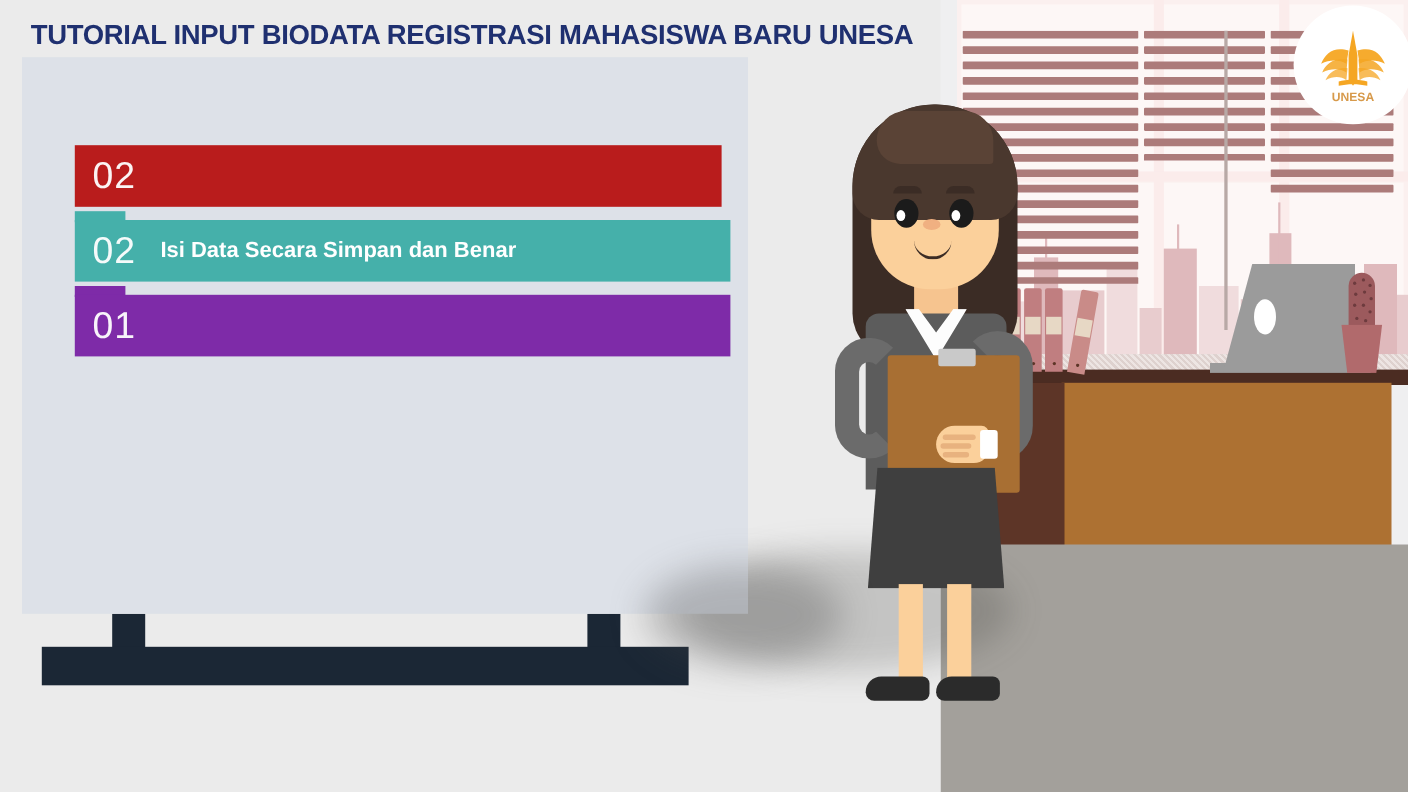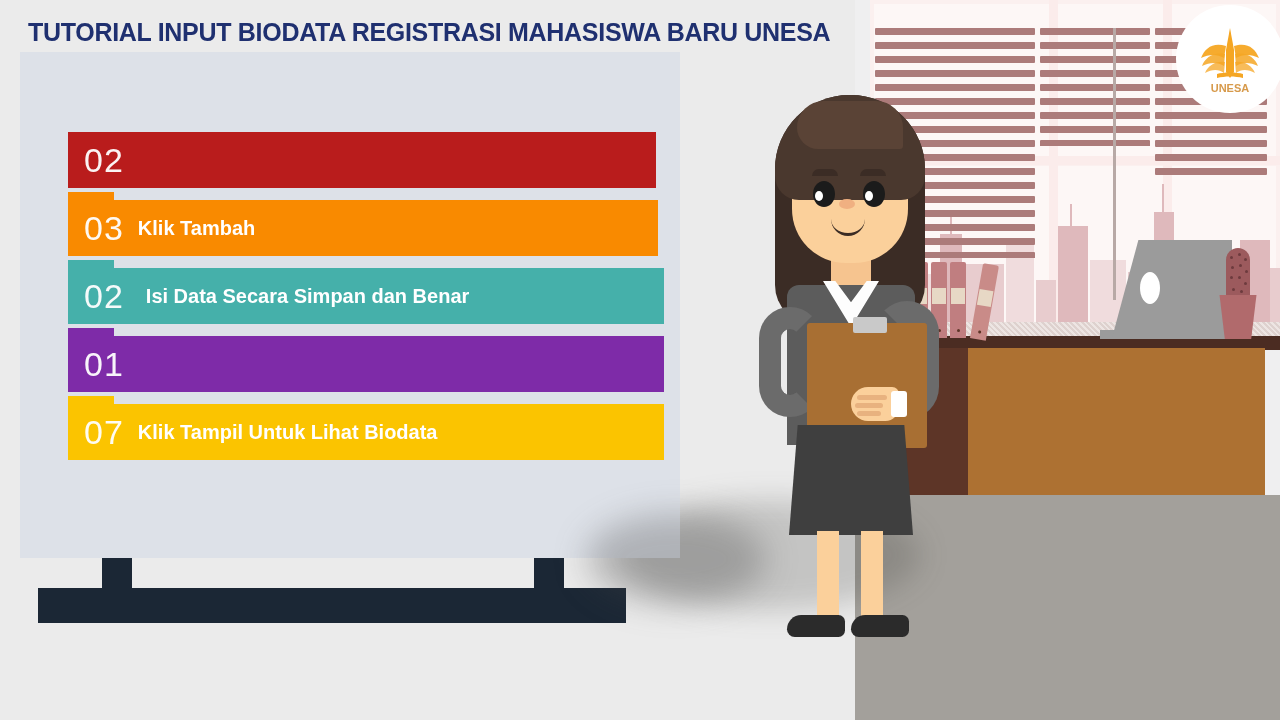--- a/index.html
+++ b/index.html
@@ -317,45 +317,31 @@
 
   <div class="board">
     <div class="board-shadow"></div>
     <div class="steps" id="steps-list">
         <div class="step">
           <div class="bar" style="background: #b91c1c; width: 588px;">
             <span class="num">02</span>
           </div>
         </div>
         <div class="step">
-          <div class="tab" style="background: rgb(249, 138, 0);"></div>
-          <div class="bar" style="background: rgb(249, 138, 0); width: 590px;">
-            <span class="num">03</span>
-            <span class="txt" style="margin-left: 14px;">Klik Tambah</span>
-          </div>
-        </div>
-        <div class="step">
           <div class="tab" style="background: rgb(69, 176, 170);"></div>
           <div class="bar" style="background: rgb(69, 176, 170); width: 596px;">
             <span class="num">02</span>
             <span class="txt" style="margin-left: 22px;">Isi Data Secara Simpan dan Benar</span>
           </div>
         </div>
         <div class="step">
           <div class="tab" style="background: rgb(126, 43, 168);"></div>
           <div class="bar" style="background: rgb(126, 43, 168); width: 596px;">
             <span class="num">01</span>
           </div>
         </div>
-        <div class="step">
-          <div class="tab" style="background: rgb(251, 196, 0);"></div>
-          <div class="bar" style="background: rgb(251, 196, 0); width: 596px;">
-            <span class="num">07</span>
-            <span class="txt" style="margin-left: 14px;">Klik Tampil Untuk Lihat Biodata</span>
-          </div>
-        </div>
       </div>
   </div>
 
   <div class="title">TUTORIAL INPUT BIODATA REGISTRASI MAHASISWA BARU UNESA</div>
 
 
 </div>
 
 </body></html>

